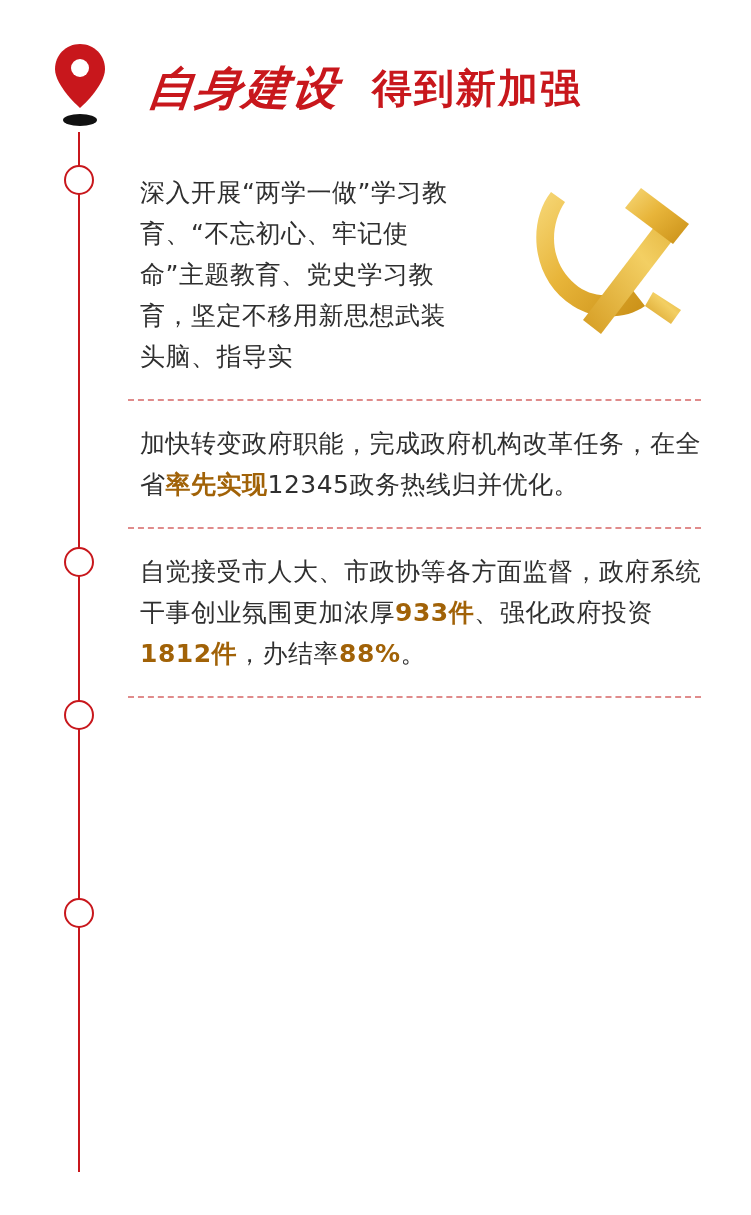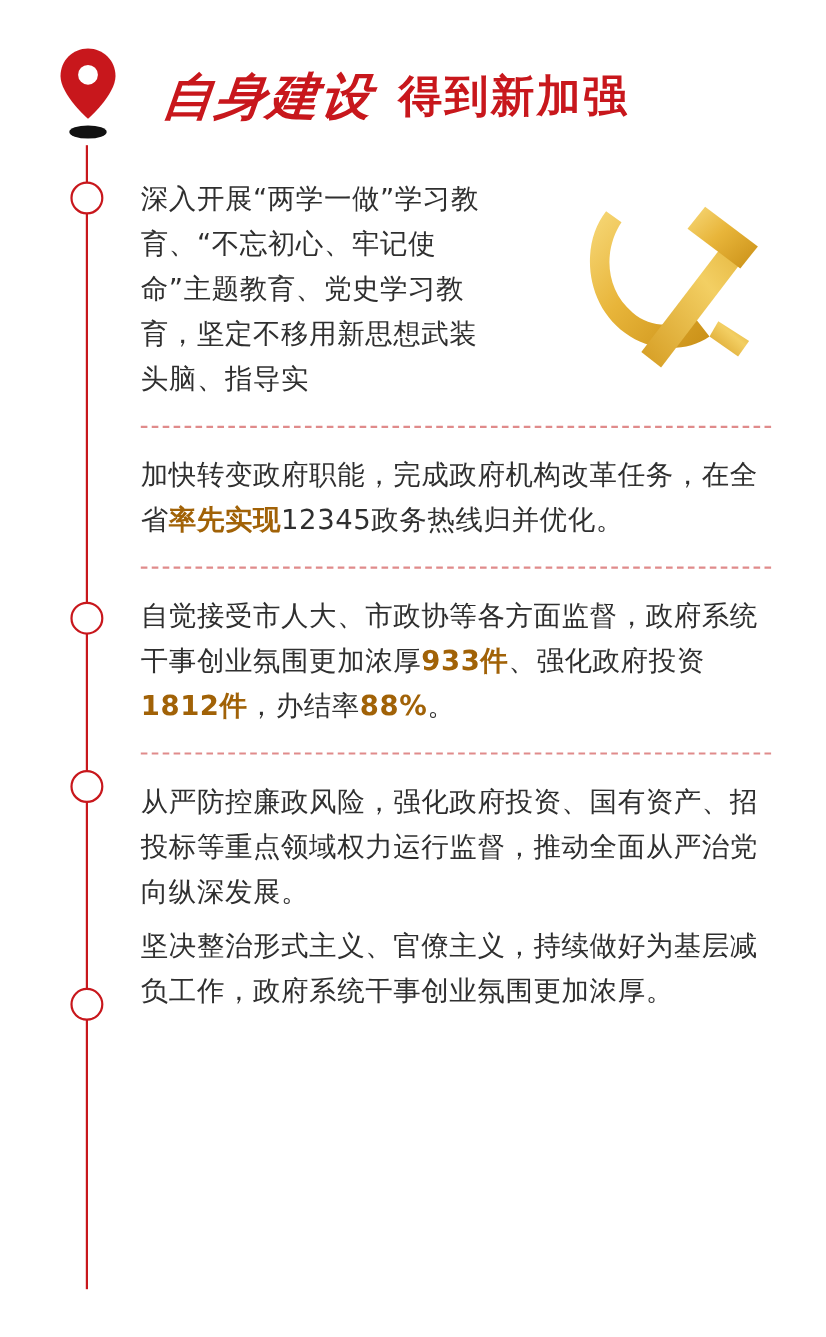--- a/index.html
+++ b/index.html
@@ -50,20 +50,21 @@
     line-height: 1;
     transform: skewX(-6deg);
   }
   .title-bold {
     font-family: "DejaVu Sans", "Liberation Sans", sans-serif;
     font-size: 40px;
     font-weight: bold;
     color: #c8171c;
     letter-spacing: 2px;
     line-height: 1;
+    margin-left: 10px;
   }
 
   
   .timeline-line {
     position: absolute;
     left: 78px;
     top: 132px;
     width: 2px;
     height: 1040px;
     background: #c8171c;
@@ -90,21 +91,21 @@
 
   .item {
     position: relative;
   }
 
   .para {
     font-size: 25px;
     line-height: 41px;
     color: #2f2f2f;
     letter-spacing: 0.5px;
-    margin: 0;
+    margin: 12px;
     font-family: "DejaVu Sans", "Liberation Sans", sans-serif;
   }
   .para + .para {
     margin-top: 8px;
   }
 
   .hl {
     color: #a16207;
     font-weight: bold;
   }
@@ -194,20 +195,16 @@
     <div class="item">
       <p class="para wrap-full"><span>加快转变政府职能，完成政府机构改革任务，在全省</span><span class="hl">率先实现</span><span>12345政务热线归并优化。</span></p>
     </div>
     <div class="divider"></div>
 
     <div class="item">
       <p class="para wrap-full"><span>自觉接受市人大、市政协等各方面监督，政府系统干事创业氛围更加浓厚</span><span class="hl">933件</span><span>、强化政府投资</span><span class="hl">1812件</span><span>，办结率</span><span class="hl">88%</span><span>。</span></p>
     </div>
     <div class="divider"></div>
 
-    <div class="item">
-      <p class="para wrap-full"><span>从严防控廉政风险，强化政府投资、国有资产、招投标等重点领域权力运行监督，推动全面从严治党向纵深发展。</span></p>
-      <p class="para wrap-full"><span>坚决整治形式主义、官僚主义，持续做好为基层减负工作，政府系统干事创业氛围更加浓厚。</span></p>
-    </div>
 
   </div>
 
 </div>
 
 </body></html>

